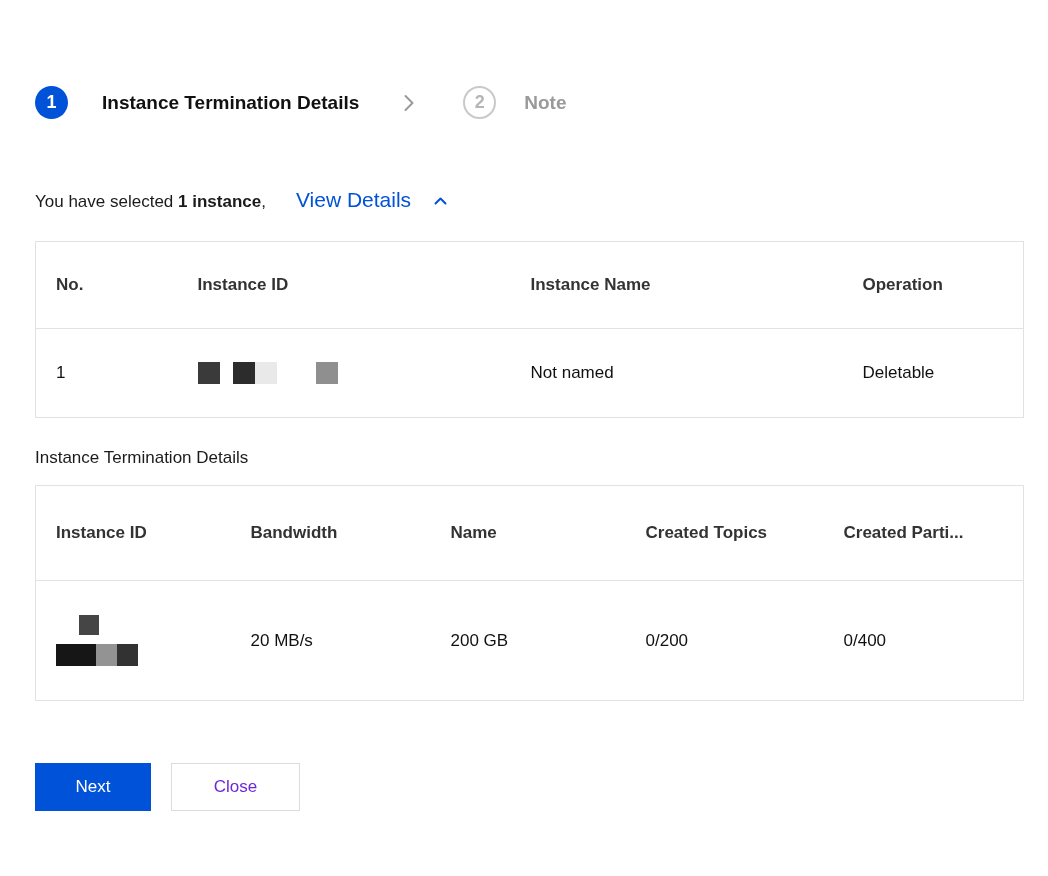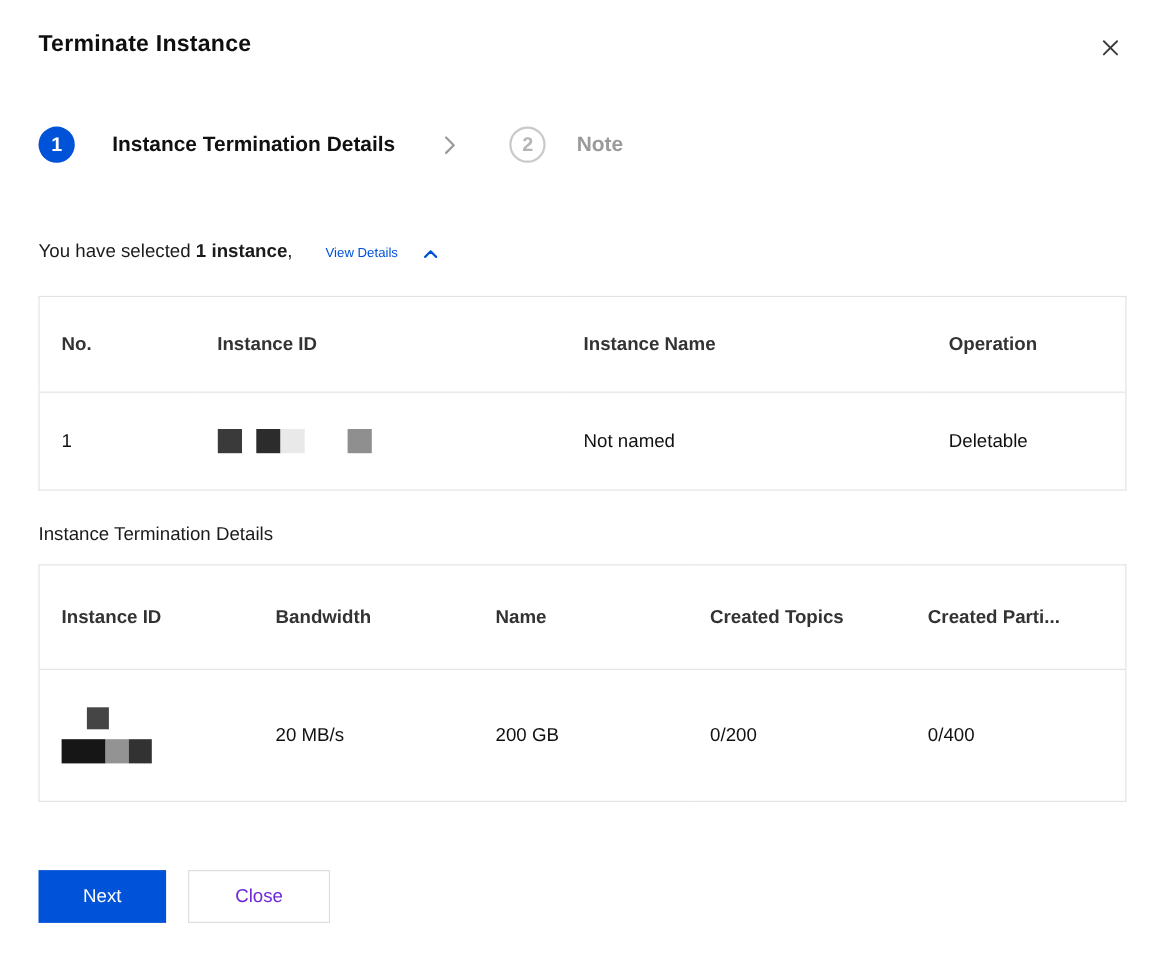--- a/index.html
+++ b/index.html
@@ -30,21 +30,21 @@
   .step-circle.inactive { background: #fff; color: #b5b5b5; border: 2px solid #c9c9c9; }
   .step-label { font-size: 19px; font-weight: bold; line-height: 37px; margin-left: 34px; margin-top: -2px; }
   .step-label.active { color: #111; max-width: 262px; }
   .step-label.inactive { color: #9a9a9a; margin-left: 28px; }
   .step-sep { margin: 6px 44px 0 40px; line-height: 0; }
 
   
   .selection-line { margin-top: 66px; font-size: 17px; color: #1b1b1b; line-height: 26px; }
   .selection-line strong { font-weight: bold; }
   .view-details {
-    color: #0052d9; text-decoration: none; font-size: 12px; margin-left: 30px;
+    color: #0052d9; text-decoration: none; font-size: 21px; margin-left: 30px;
     display: inline-flex; align-items: center; gap: 22px; cursor: pointer;
   }
   .view-details svg { margin-top: 2px; }
 
   
   table { border-collapse: collapse; width: 988px; table-layout: fixed; background: #fff; }
   .tbl { border: 1px solid #e2e2e2; }
   th, td { text-align: left; padding-left: 20px; vertical-align: middle; font-size: 17px; margin-top: 32px; }
   th { font-weight: bold; color: #333; }
   .tbl-selected { margin-top: 26px; }
@@ -76,28 +76,20 @@
   .footer { margin-top: 62px; display: flex; justify-content: flex-start; gap: 20px; }
   .btn { height: 48px; font-size: 17px; font-family: inherit; cursor: pointer; }
   .btn-primary { background: #0052d9; color: #fff; border: none; width: 116px; }
   .btn-default { background: #fff; color: #6d28d9; border: 1px solid #dcdcdc; width: 129px; }
 </style>
 </head>
 <body>
 
 <div class="dialog">
 
-  <div class="dialog-header">
-    <h1 class="dialog-title">Terminate Instance</h1>
-    <button class="close-btn" aria-label="Close">
-      <svg width="19" height="19" viewBox="0 0 19 19">
-        <path d="M3.5 3.5 L15.5 15.5 M15.5 3.5 L3.5 15.5" stroke="#3a3a3a" stroke-width="1.7" fill="none" stroke-linecap="round"></path>
-      </svg>
-    </button>
-  </div>
 
   <div class="steps">
     <div class="step">
       <span class="step-circle active">1</span>
       <span class="step-label active">Instance Termination Details</span>
     </div>
     <span class="step-sep">
       <svg width="20" height="22" viewBox="0 0 20 22">
         <path d="M6.5 4 L13.5 11 L6.5 18" stroke="#9a9a9a" stroke-width="2" fill="none" stroke-linecap="round" stroke-linejoin="round"></path>
       </svg>

